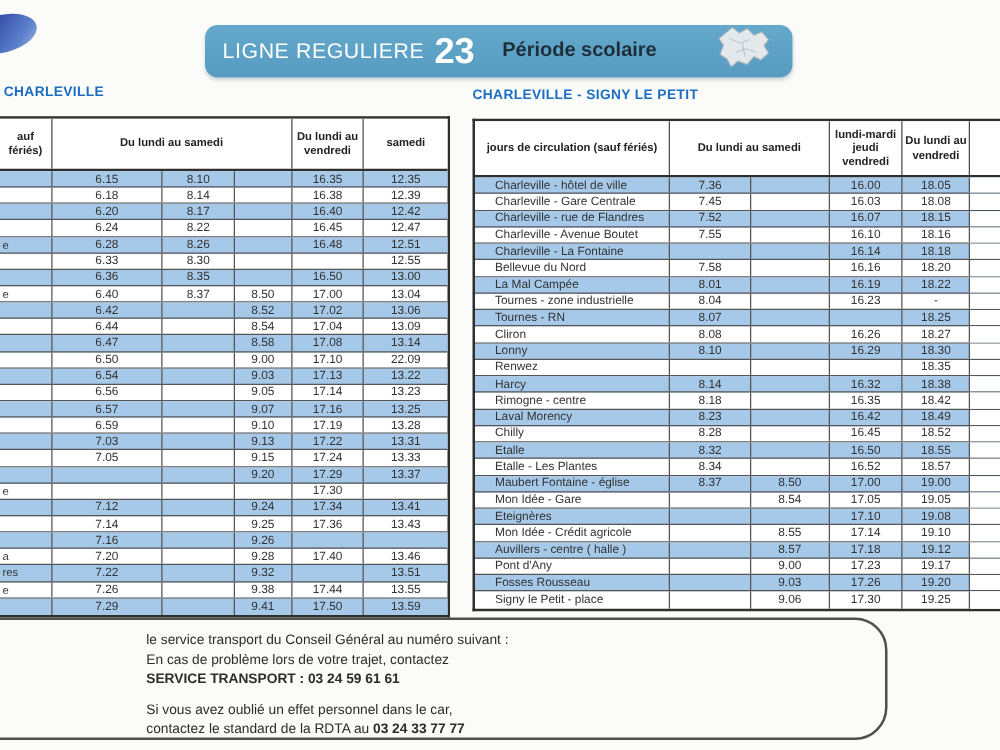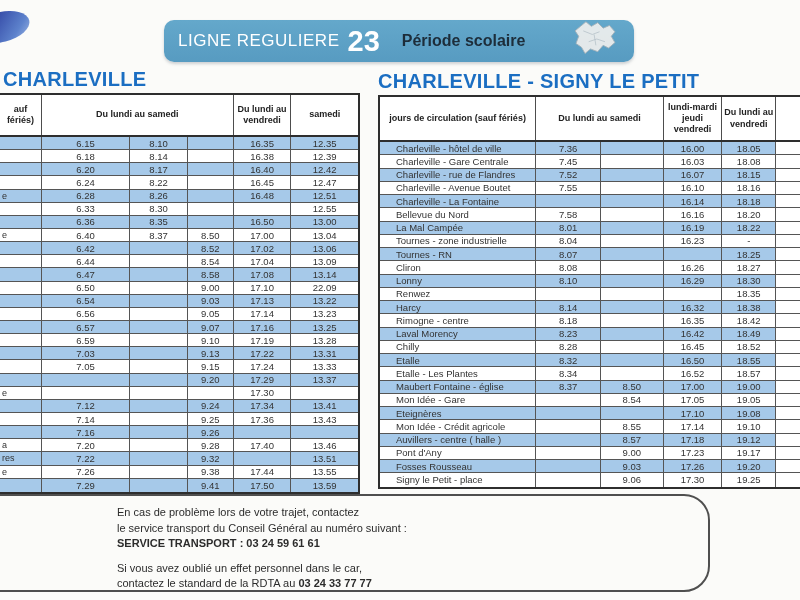--- a/index.html
+++ b/index.html
@@ -23,21 +23,21 @@
   .map-icon{margin-left:auto;margin-right:6px;opacity:.92;}
   
   .swoosh{
     position:absolute;border-radius:50%;
     background:linear-gradient(135deg,#2b3d9e 20%,#5d82cc 75%,#9db6e4);
   }
   .swoosh-top{left:-26px;top:12px;width:56px;height:30px;transform:rotate(-14deg);}
   .swoosh-bottom{left:-18px;top:540px;width:36px;height:25px;transform:rotate(-18deg);}
   
   .sec-title{
-    position:absolute;font-weight:bold;font-size:20px;color:#1b6ec2;
+    position:absolute;font-weight:bold;font-size:11px;color:#1b6ec2;
     letter-spacing:.3px;white-space:nowrap;
   }
   .sec-title.left{left:3px;top:68px;}
   .sec-title.right{left:378px;top:70px;}
   
   .ttable{position:absolute;background:#fff;border:2px solid #2e2e2e;box-sizing:border-box;}
   #left-table{left:0;top:93px;width:360px;border-left:none;}
   #right-table{left:378px;top:95px;width:422px;border-right:none;}
   .thead{display:flex;border-bottom:2px solid #2e2e2e;background:#fff;}
   .thead .hcell{
@@ -554,19 +554,19 @@
         <div class="tcell rcol1"></div>
         <div class="tcell rcol2">9.06</div>
         <div class="tcell rcol3">17.30</div>
         <div class="tcell rcol4">19.25</div>
         <div class="tcell rcol5"></div>
       </div>
     </div>
 </div>
 
 <div class="contact-box">
+  <p>le service transport du Conseil Général au numéro suivant :</p>
   <p>En cas de problème lors de votre trajet, contactez</p>
-  <p>le service transport du Conseil Général au numéro suivant :</p>
   <p class="bold">SERVICE TRANSPORT : 03 24 59 61 61</p>
   <div class="gap"></div>
   <p>Si vous avez oublié un effet personnel dans le car,</p>
   <p><span>contactez le standard de la RDTA au </span><span class="bold">03 24 33 77 77</span></p>
 </div>
 
 </body></html>

